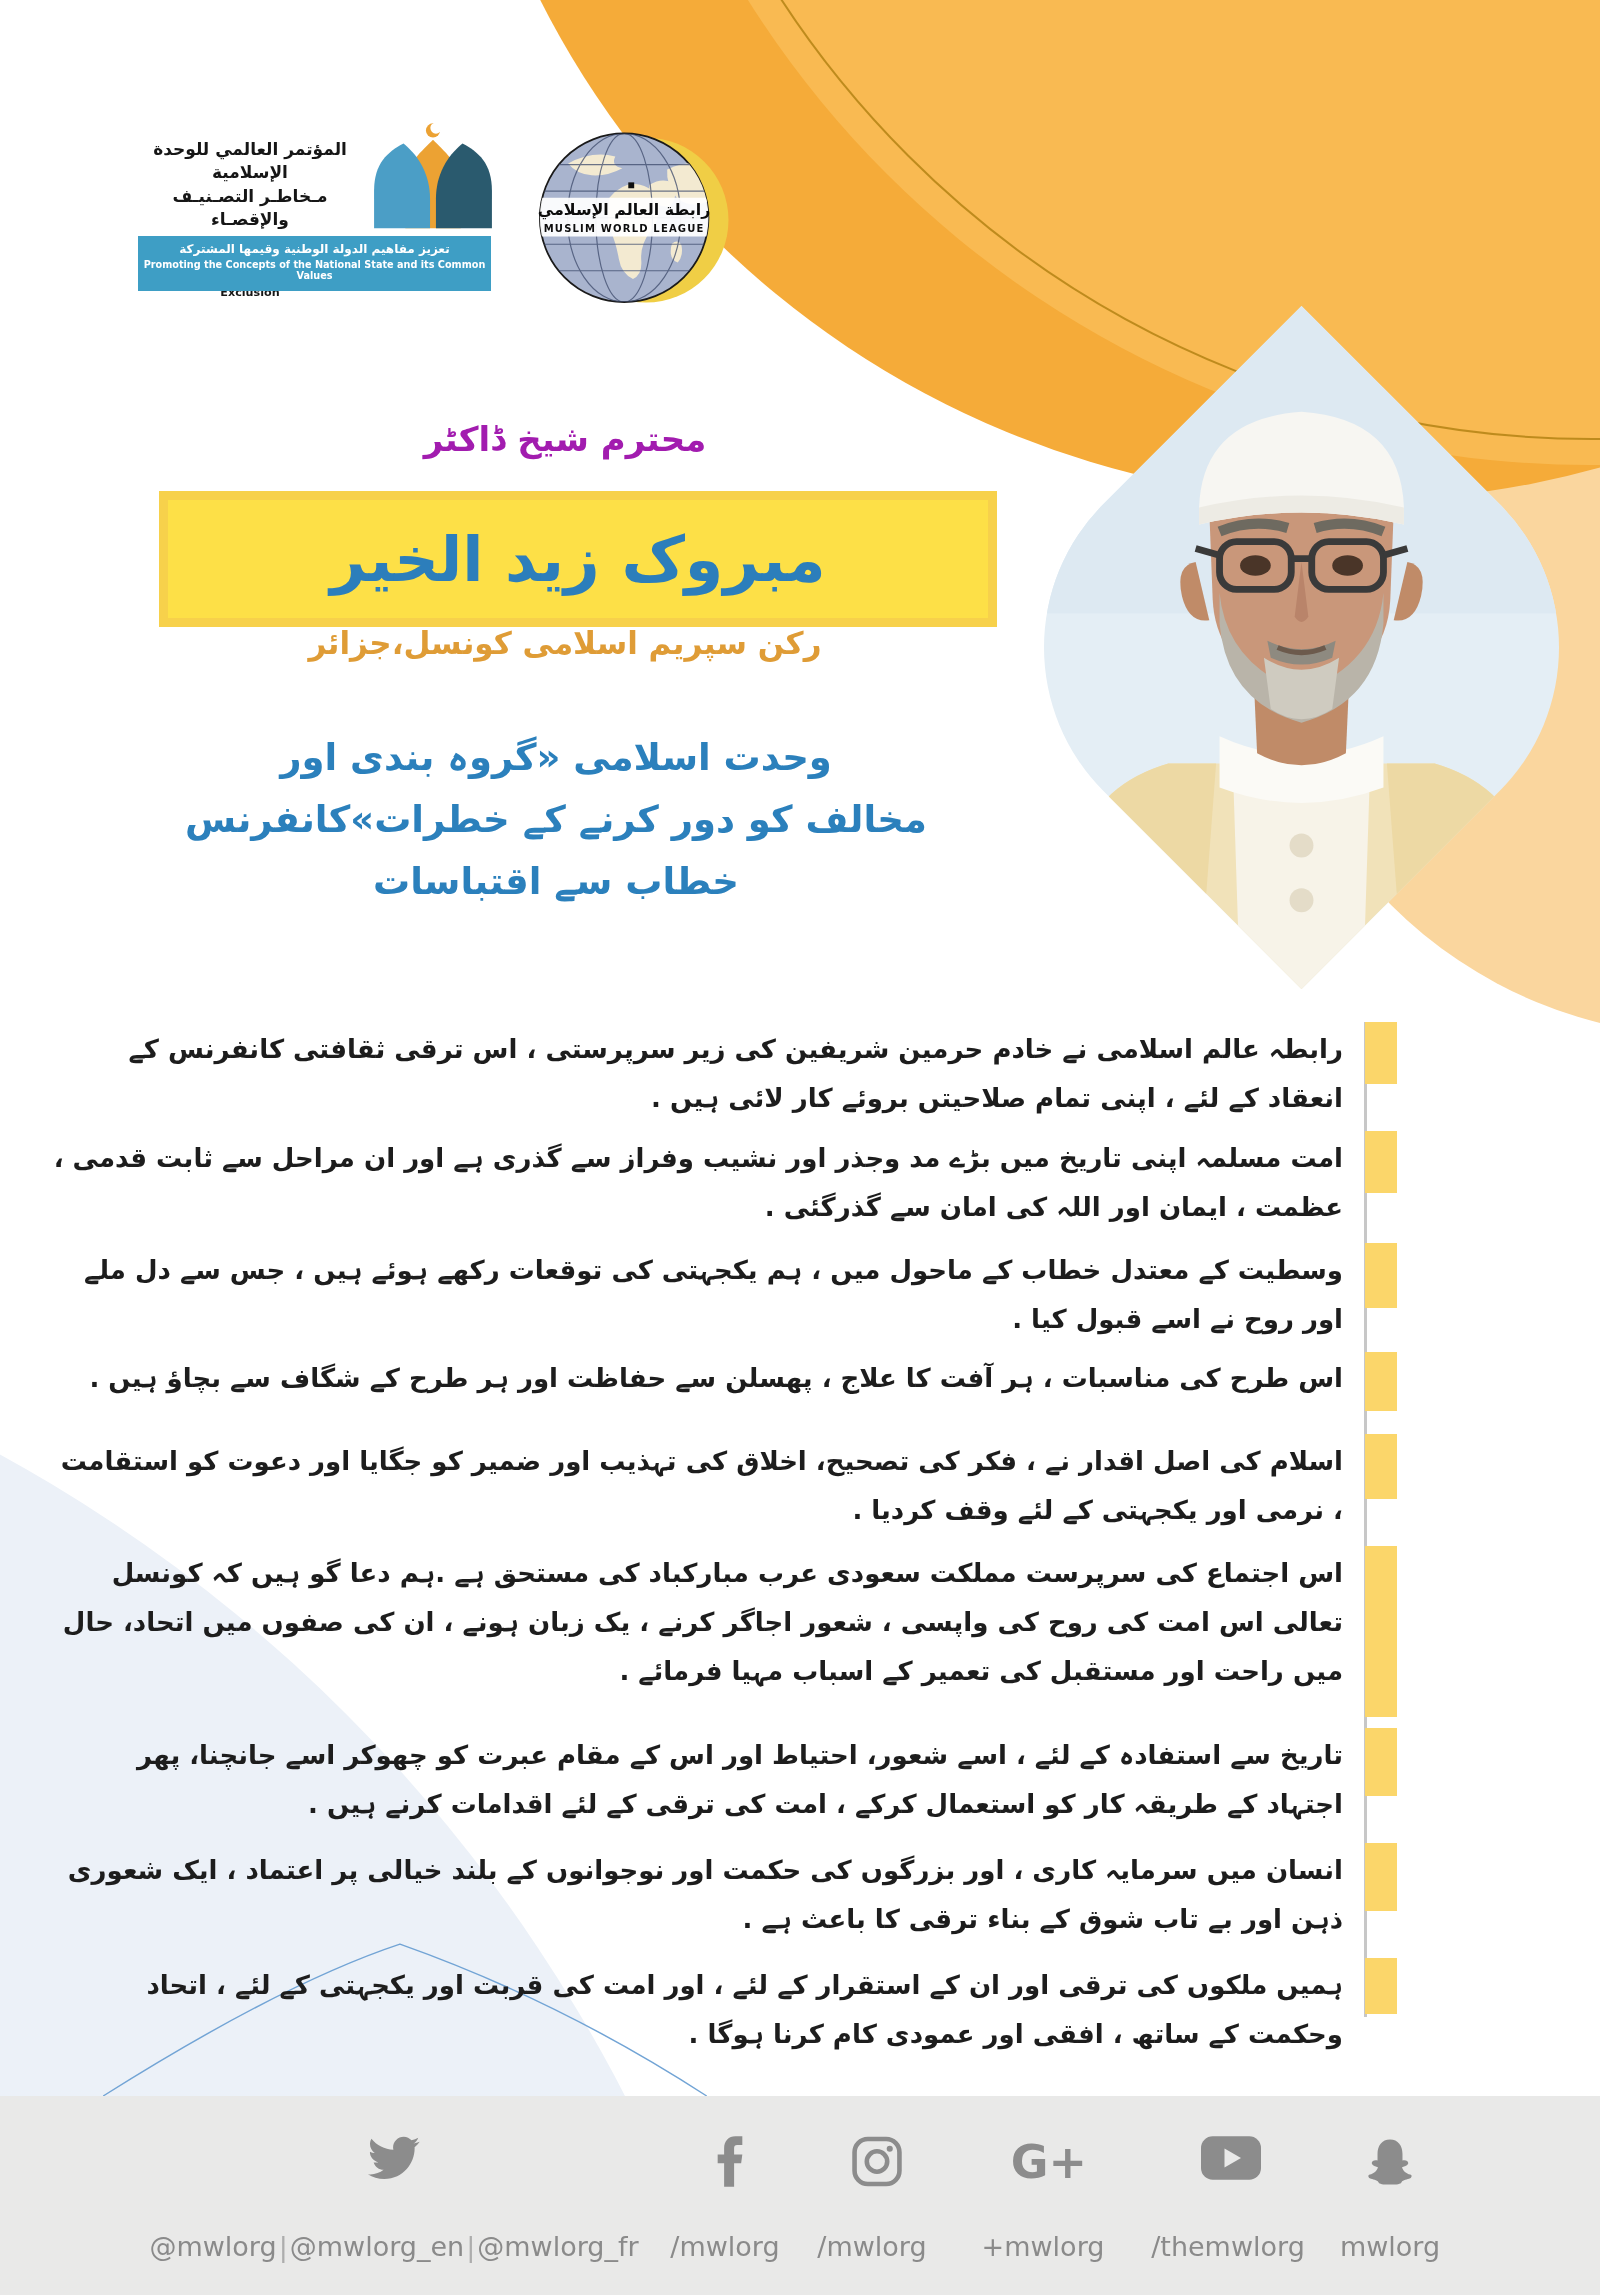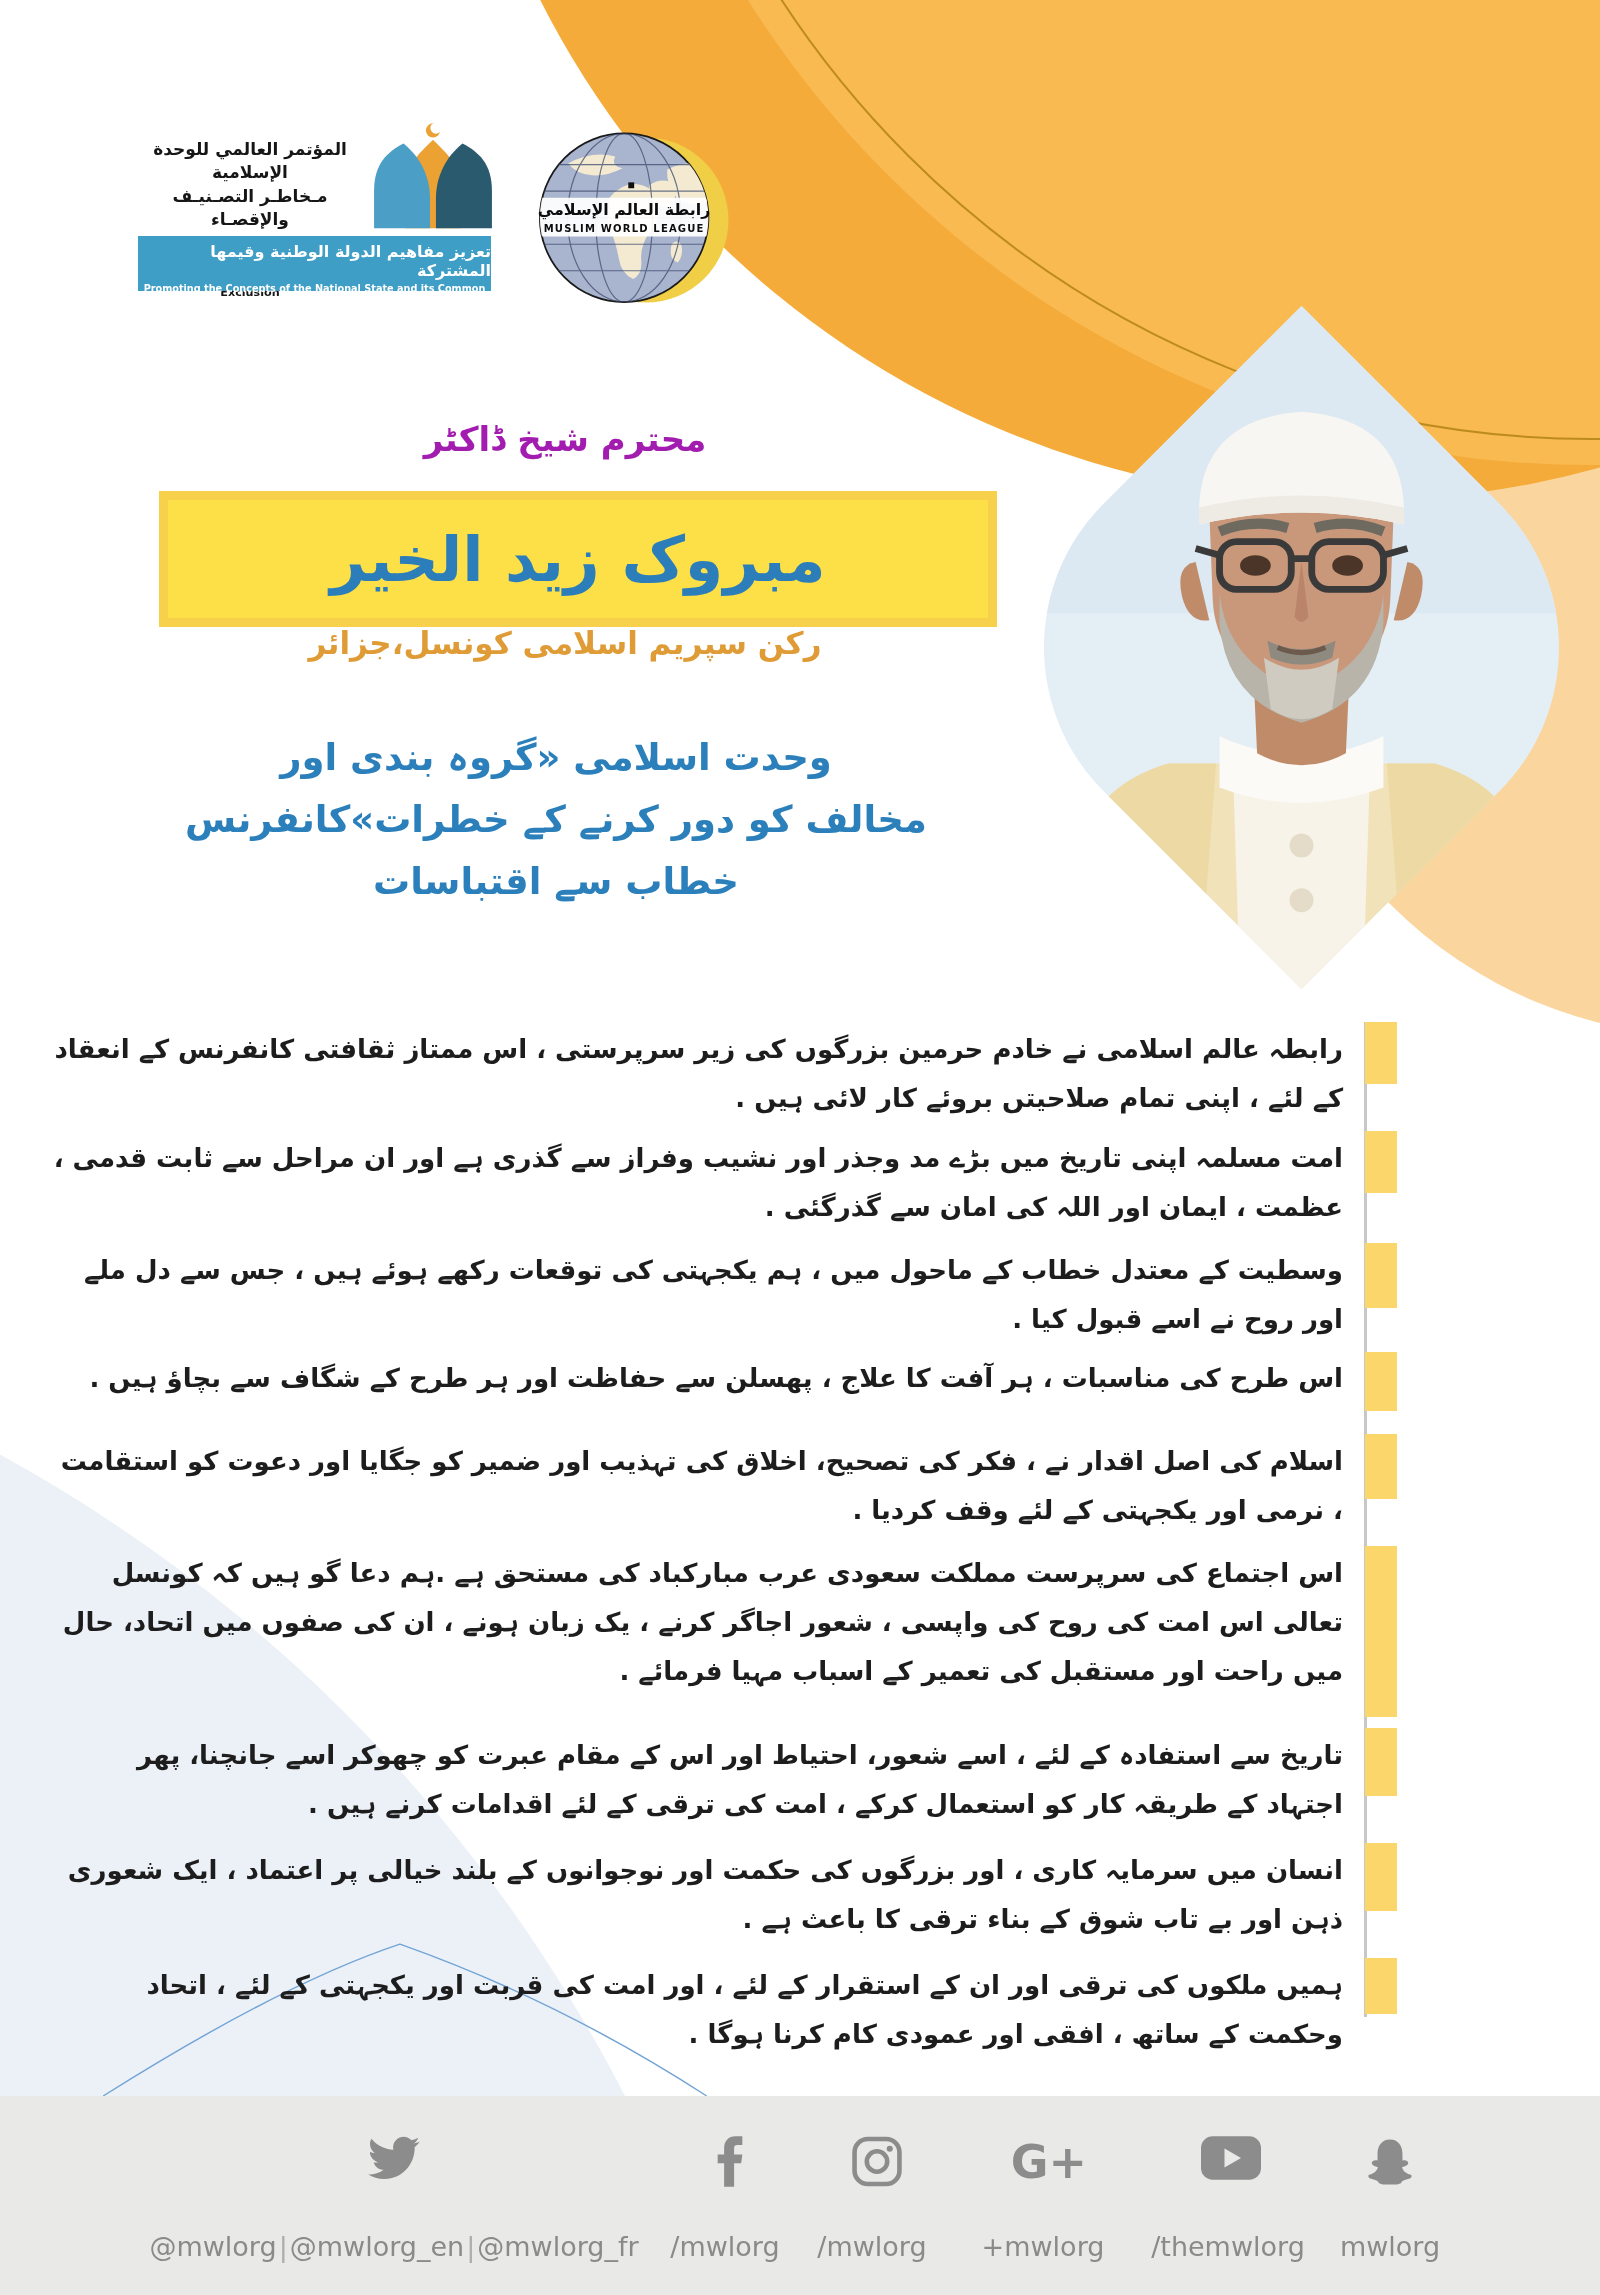--- a/index.html
+++ b/index.html
@@ -20,21 +20,21 @@
   
   .conf-logo{position:absolute;left:138px;top:121px;width:353px;z-index:6;}
   .conf-text{position:absolute;left:0;top:16.5px;width:224px;text-align:center;color:#161616;}
   .conf-ar1{font-size:17px;font-weight:bold;line-height:23.6px;direction:rtl;}
   .conf-ar2{font-size:17px;font-weight:bold;line-height:23.6px;direction:rtl;}
   .conf-en1{font-size:11.2px;font-weight:bold;line-height:16px;margin-top:4.7px;}
   .conf-en2{font-size:11.2px;font-weight:bold;line-height:16px;}
   .conf-icon{position:absolute;left:233px;top:0px;width:124px;height:109px;}
   .conf-banner{position:absolute;left:0;top:115px;width:353px;height:55px;background:#3E9EC5;
                color:#fff;text-align:center;}
-  .conf-banner .b-ar{font-size:16px;font-weight:bold;margin-top:5.9px;direction:rtl;text-align:right;}
+  .conf-banner .b-ar{font-size:12px;font-weight:bold;margin-top:5.9px;direction:rtl;}
   .conf-banner .b-en{font-size:9.7px;font-weight:bold;margin-top:3.5px;}
 
   
   .mwl-logo{position:absolute;left:521px;top:128px;width:224px;height:183px;z-index:6;}
 
   
   .honorific{position:absolute;left:153px;top:419px;width:824px;text-align:center;
              font-size:34px;font-weight:bold;color:#a21caf;direction:rtl;z-index:6;}
   .name-box{position:absolute;left:159px;top:491px;width:820px;height:118px;
             border:9.4px solid #F7D14B;background:#fde047;z-index:6;}
@@ -196,21 +196,21 @@
         <path d="M152,132 q20,-8 40,-2" stroke="#6E6A60" stroke-width="6" fill="none"></path>
         <path d="M208,130 q20,-6 40,2" stroke="#6E6A60" stroke-width="6" fill="none"></path>
 
         <path d="M140,118 Q142,66 200,62 Q258,66 260,118 L260,128 Q200,114 140,128 Z" fill="#F7F6F2"></path>
         <path d="M140,118 Q200,104 260,118 L260,128 Q200,114 140,128 Z" fill="#EDEBE4"></path>
       </svg>
     </div>
   </div>
 
   <div class="quotes">
-    <div class="para" style="top:1025px">رابطہ عالم اسلامی نے خادم حرمین بزرگوں کی زیر سرپرستی ، اس ممتاز ثقافتی کانفرنس کے انعقاد کے لئے ، اپنی تمام صلاحیتں بروئے کار لائی ہیں .</div>
+    <div class="para" style="top:1025px">رابطہ عالم اسلامی نے خادم حرمین شریفین کی زیر سرپرستی ، اس ترقی ثقافتی کانفرنس کے انعقاد کے لئے ، اپنی تمام صلاحیتں بروئے کار لائی ہیں .</div>
     <div class="para" style="top:1134px">امت مسلمہ اپنی تاریخ میں بڑے مد وجذر اور نشیب وفراز سے گذری ہے اور ان مراحل سے ثابت قدمی ، عظمت ، ایمان اور اللہ کی امان سے گذرگئی .</div>
     <div class="para" style="top:1246px">وسطیت کے معتدل خطاب کے ماحول میں ، ہم یکجہتی کی توقعات رکھے ہوئے ہیں ، جس سے دل ملے اور روح نے اسے قبول کیا .</div>
     <div class="para" style="top:1354px">اس طرح کی مناسبات ، ہر آفت کا علاج ، پھسلن سے حفاظت اور ہر طرح کے شگاف سے بچاؤ ہیں .</div>
     <div class="para" style="top:1437px">اسلام کی اصل اقدار نے ، فکر کی تصحیح، اخلاق کی تہذیب اور ضمیر کو جگایا اور دعوت کو استقامت ، نرمی اور یکجہتی کے لئے وقف کردیا .</div>
     <div class="para" style="top:1549px">اس اجتماع کی سرپرست مملکت سعودی عرب مبارکباد کی مستحق ہے .ہم دعا گو ہیں کہ کونسل تعالی اس امت کی روح کی واپسی ، شعور اجاگر کرنے ، یک زبان ہونے ، ان کی صفوں میں اتحاد، حال میں راحت اور مستقبل کی تعمیر کے اسباب مہیا فرمائے .</div>
     <div class="para" style="top:1731px">تاریخ سے استفادہ کے لئے ، اسے شعور، احتیاط اور اس کے مقام عبرت کو چھوکر اسے جانچنا، پھر اجتہاد کے طریقہ کار کو استعمال کرکے ، امت کی ترقی کے لئے اقدامات کرنے ہیں .</div>
     <div class="para" style="top:1846px">انسان میں سرمایہ کاری ، اور بزرگوں کی حکمت اور نوجوانوں کے بلند خیالی پر اعتماد ، ایک شعوری ذہن اور بے تاب شوق کے بناء ترقی کا باعث ہے .</div>
     <div class="para" style="top:1961px">ہمیں ملکوں کی ترقی اور ان کے استقرار کے لئے ، اور امت کی قربت اور یکجہتی کے لئے ، اتحاد وحکمت کے ساتھ ، افقی اور عمودی کام کرنا ہوگا .</div>
   </div>
   <div class="rule"></div>

